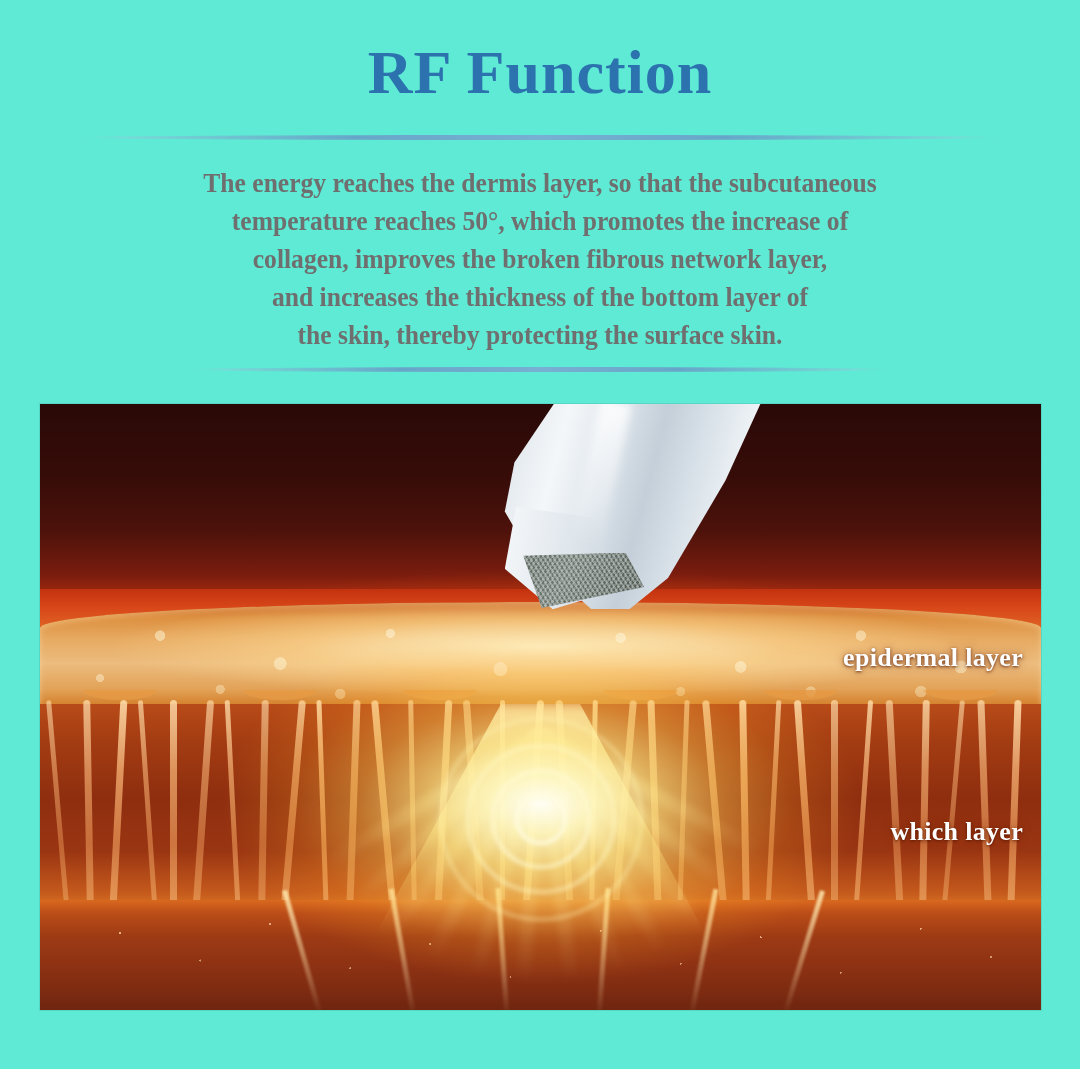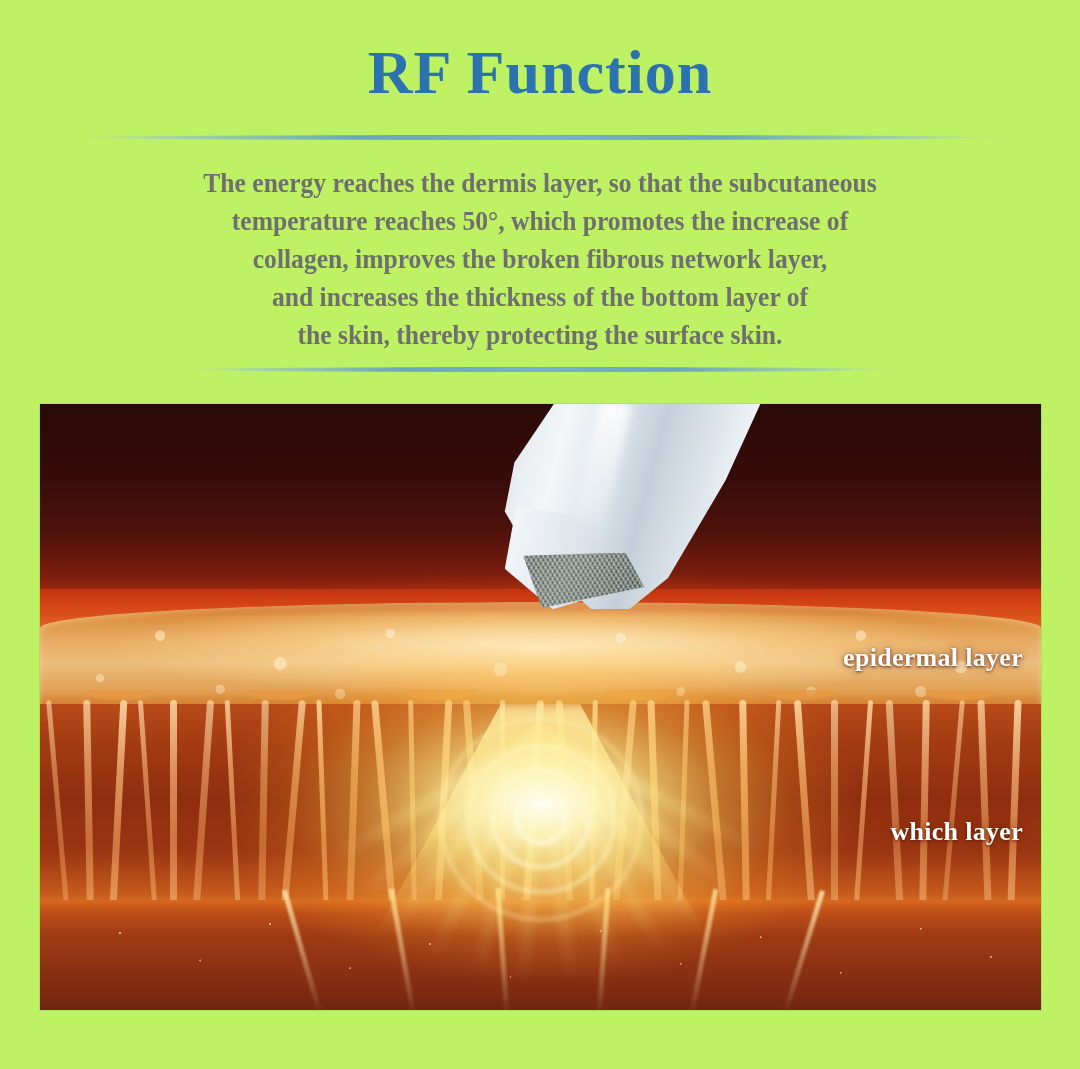--- a/index.html
+++ b/index.html
@@ -6,21 +6,21 @@
   * { margin:0; padding:0; box-sizing:border-box; }
   html,body{
     width:1080px; height:1069px;
     background:#ffffff;
     font-family:"Liberation Serif", serif;
     overflow:hidden;
   }
   .page{
     position:relative;
     width:1080px; height:1069px;
-    background:#bef264;
+    background:#5eead4;
   }
 
   
   .title{
     position:absolute;
     top:40px; left:0; width:1080px;
     text-align:center;
     font-family:"Liberation Serif", serif;
     font-weight:bold;
     font-size:62px;

